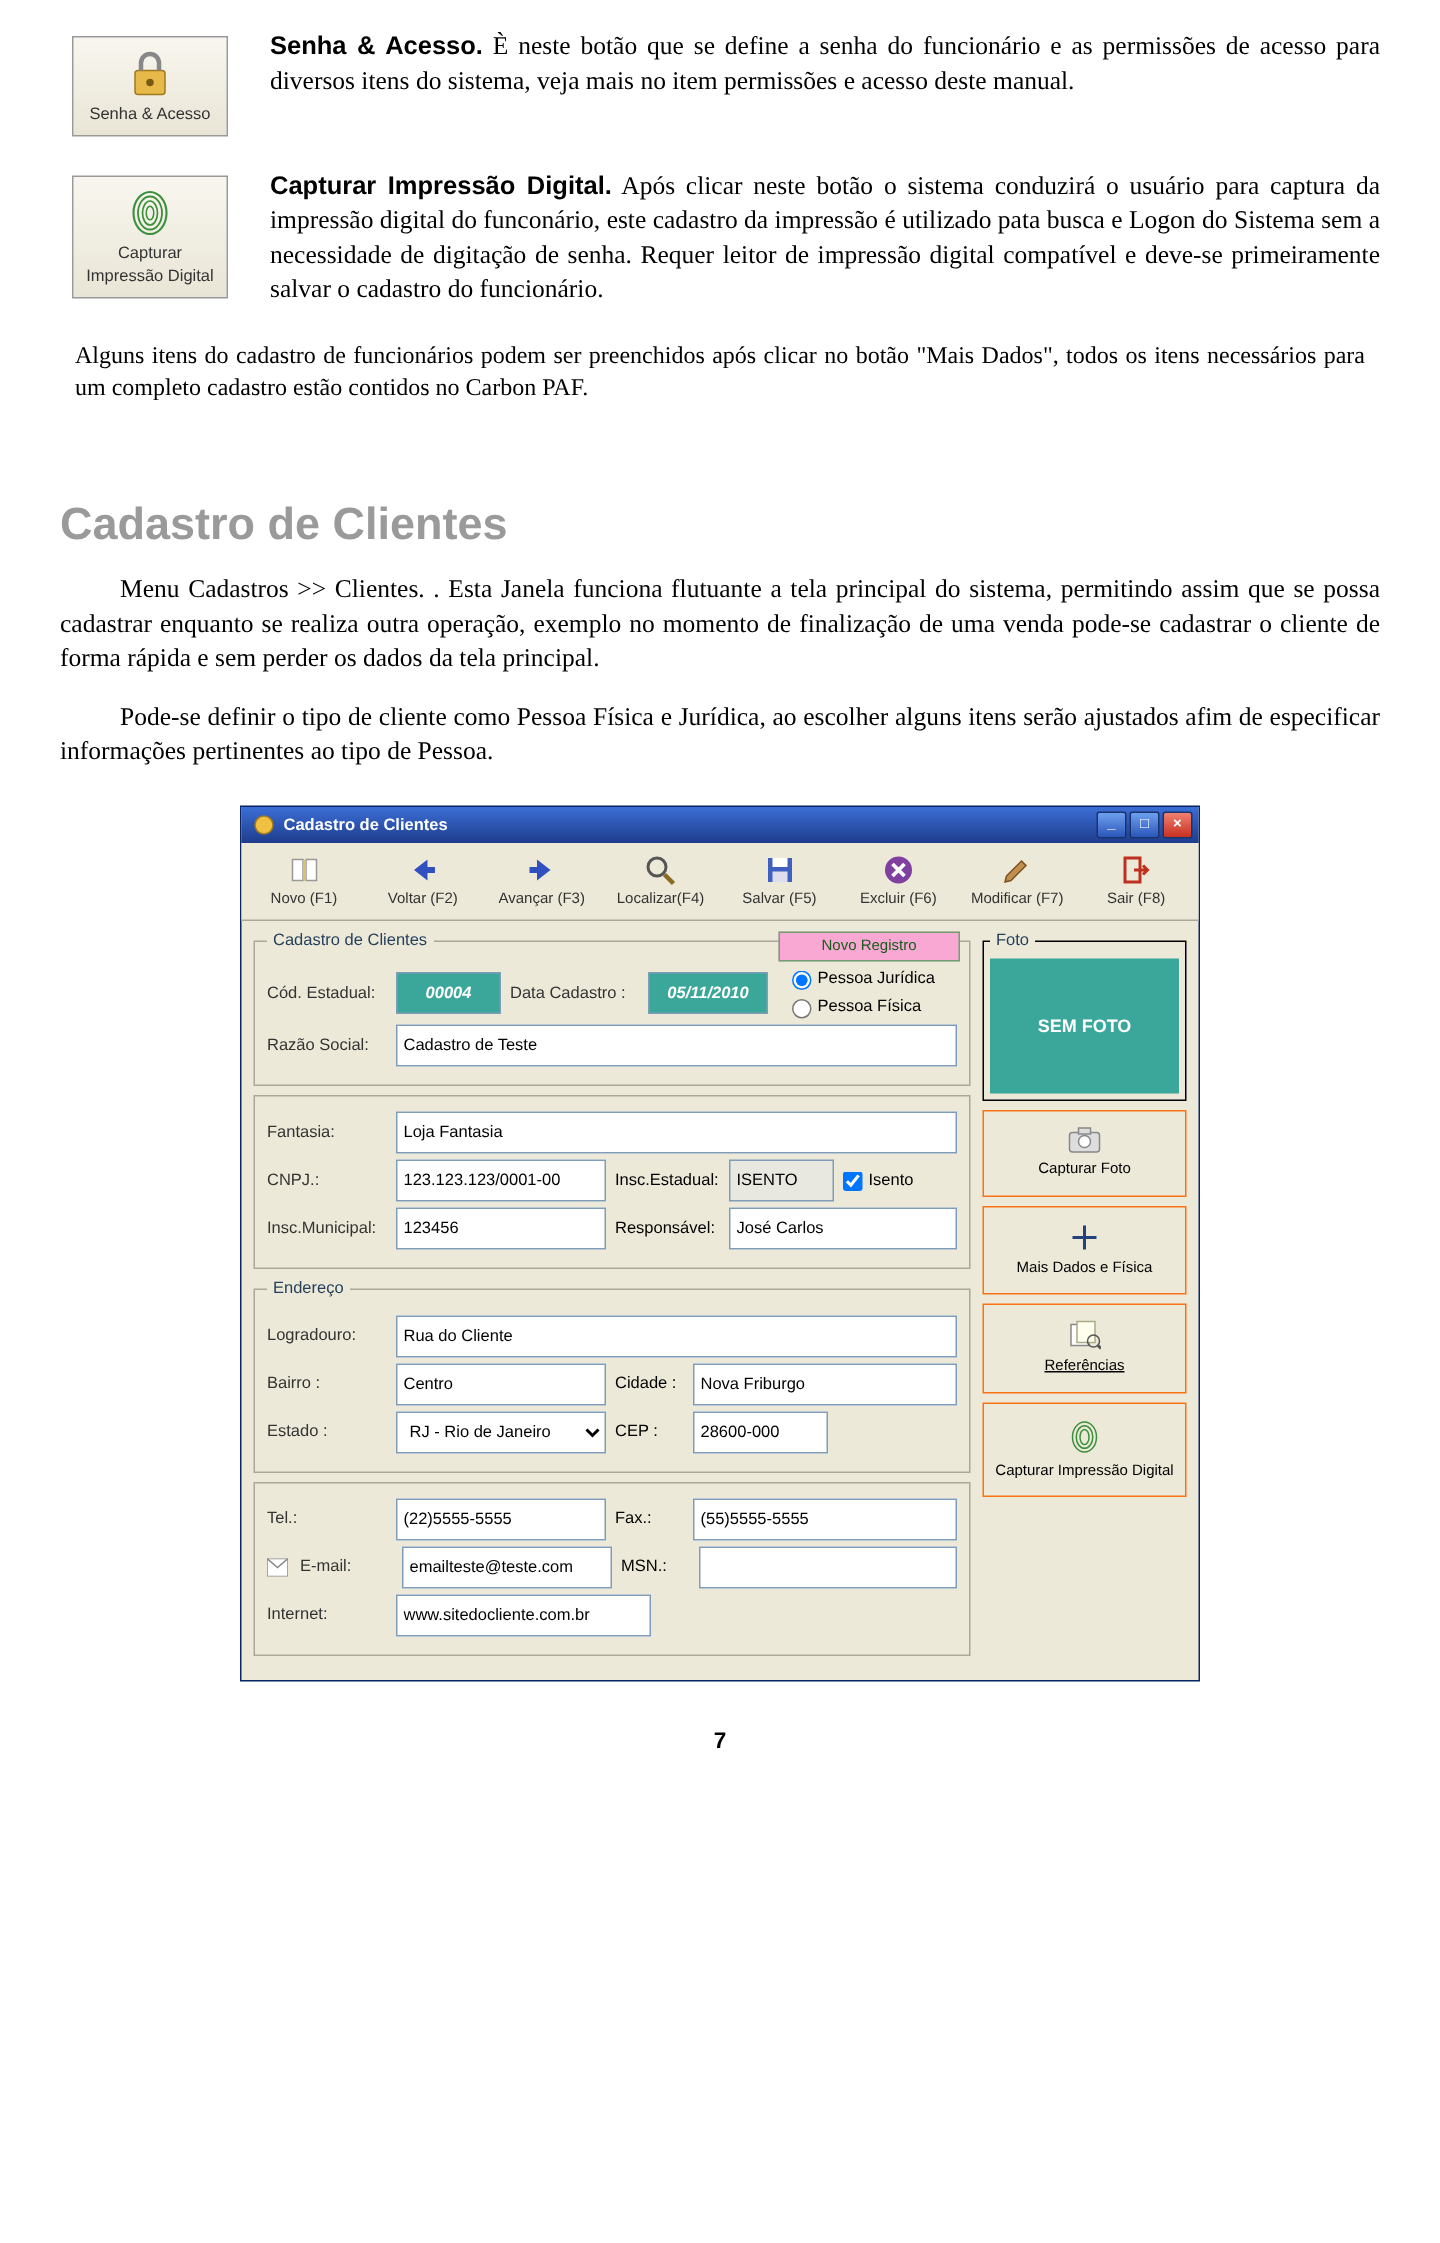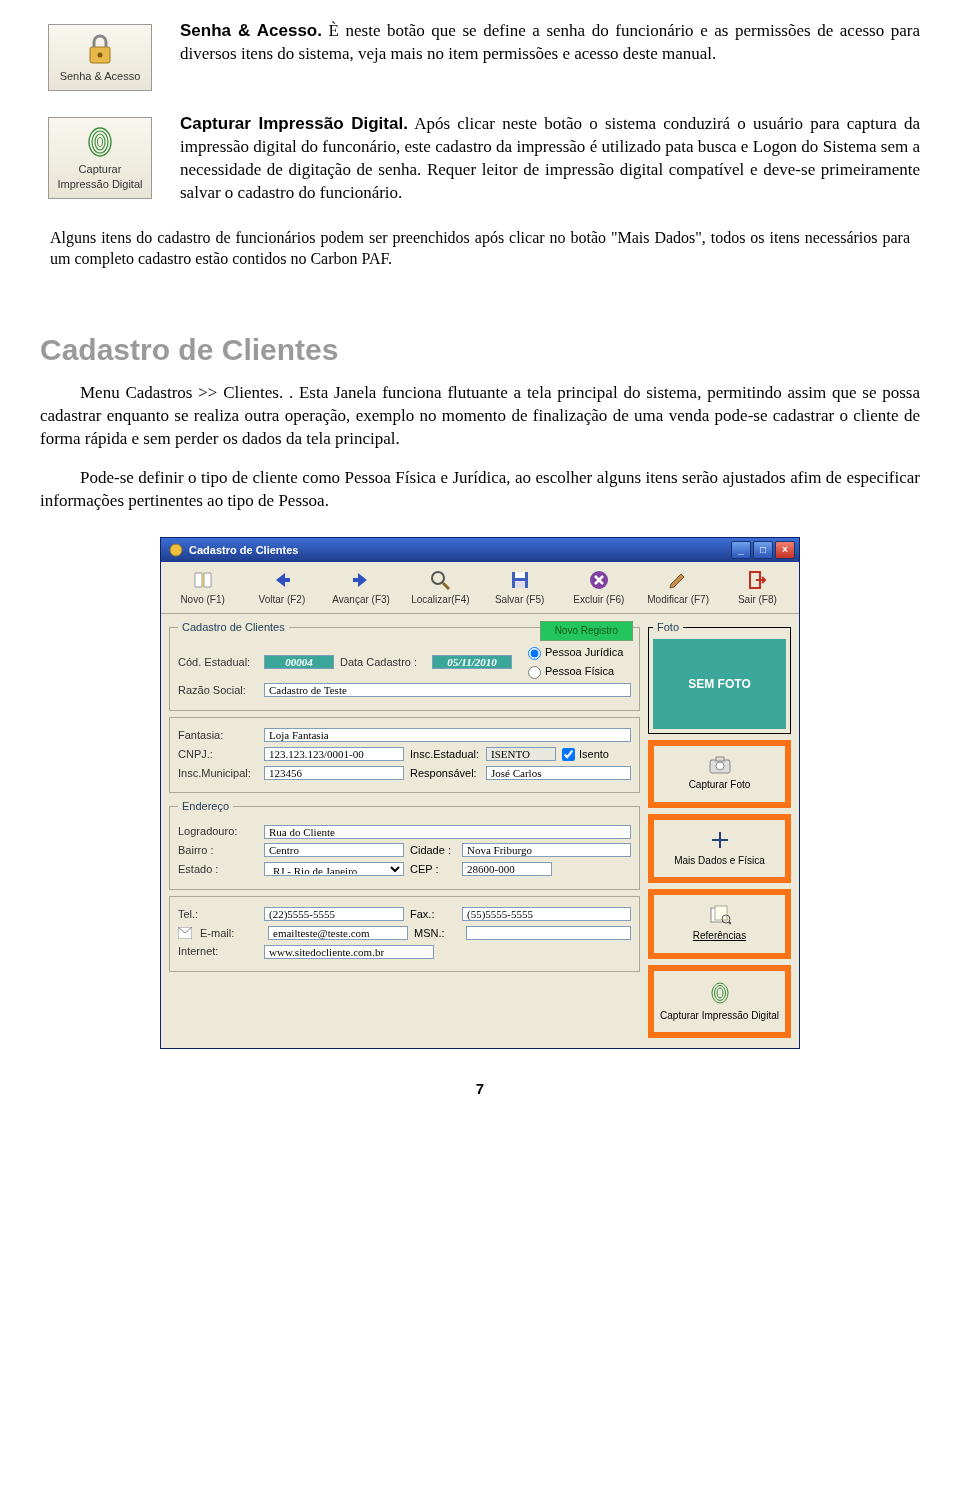--- a/index.html
+++ b/index.html
@@ -89,50 +89,50 @@
     margin-bottom:6px;
     position:relative;
   }
   fieldset.grp > legend {
     font-size:11px;
     color:#26415c;
     padding:0 4px;
   }
   .status-tag {
     position:absolute; top:-14px; right:6px;
-    background:#22c55e;
+    background:#f9a8d4;
     border:1px solid #6fa06f;
     color:#1a5a1a;
     font-size:10px;
-    padding:2px 14px;
+    padding:2px 28px;
   }
   .frow { display:flex; align-items:center; gap:6px; margin:4px 0;}
   .lbl { width:80px; font-size:11px; color:#333;}
   .lbl-sm { width:70px;}
   .lbl-xs { width:46px;}
   .inp {
-    height:14px; border:1px solid #7f9db9; background:#fff;
-    padding:1px 4px; font-size:11px; font-family:Liberation Serif, serif;
+    height:28px; border:1px solid #7f9db9; background:#fff;
+    padding:1px 4px; font-size:11px; font-family:Liberation Sans, sans-serif;
   }
   .inp-ro { background:#e8e8e0;}
   .inp-teal { background:#3aa79a; color:#fff; font-style:italic; font-weight:bold; text-align:center;}
   .radio-col { display:flex; flex-direction:column; gap:4px; font-size:11px; padding-left:10px;}
   .radio-row{display:flex;align-items:flex-end;gap:4px;}
   .chk-row{display:flex;align-items:center;gap:4px;font-size:11px;}
 
   .foto-box {
     border:1px solid #000000;
     padding:4px;
   }
   .foto-box legend{font-size:11px;color:#26415c;padding:0 4px;}
   .foto-preview{
     height:90px;background:#3aa79a;color:#fff;display:flex;align-items:center;justify-content:center;font-weight:bold;font-size:12px;
   }
   .side-btn{
-    border:6px solid #f97316;background:#ece9d8;padding:10px 4px;display:flex;flex-direction:column;align-items:center;gap:4px;font-size:10px;cursor:pointer;
+    border:1px solid #f97316;background:#ece9d8;padding:10px 4px;display:flex;flex-direction:column;align-items:center;gap:4px;font-size:10px;cursor:pointer;
   }
   .side-btn .u{text-decoration:underline;}
   .page-num{ text-align:center; font-family:Arial,sans-serif; font-weight:bold; margin-top:30px; font-size:15px;}
   select.inp{background:#fff;}
 </style>
 </head>
 <body>
 
 <div class="row">
   <div class="icon-col">

